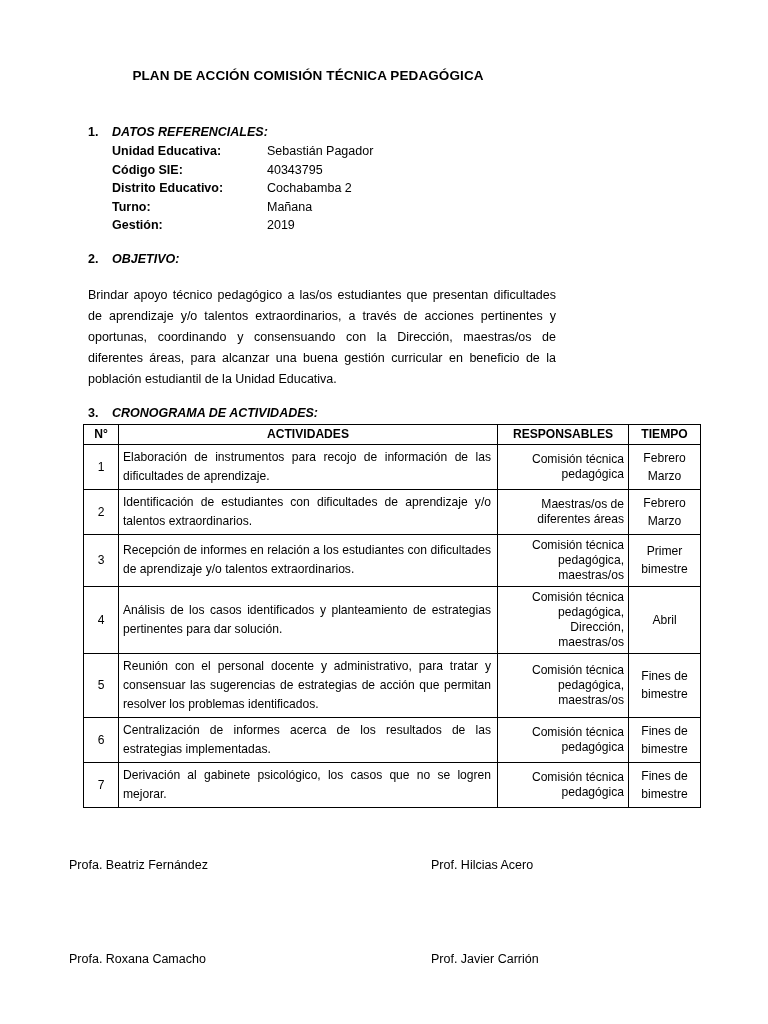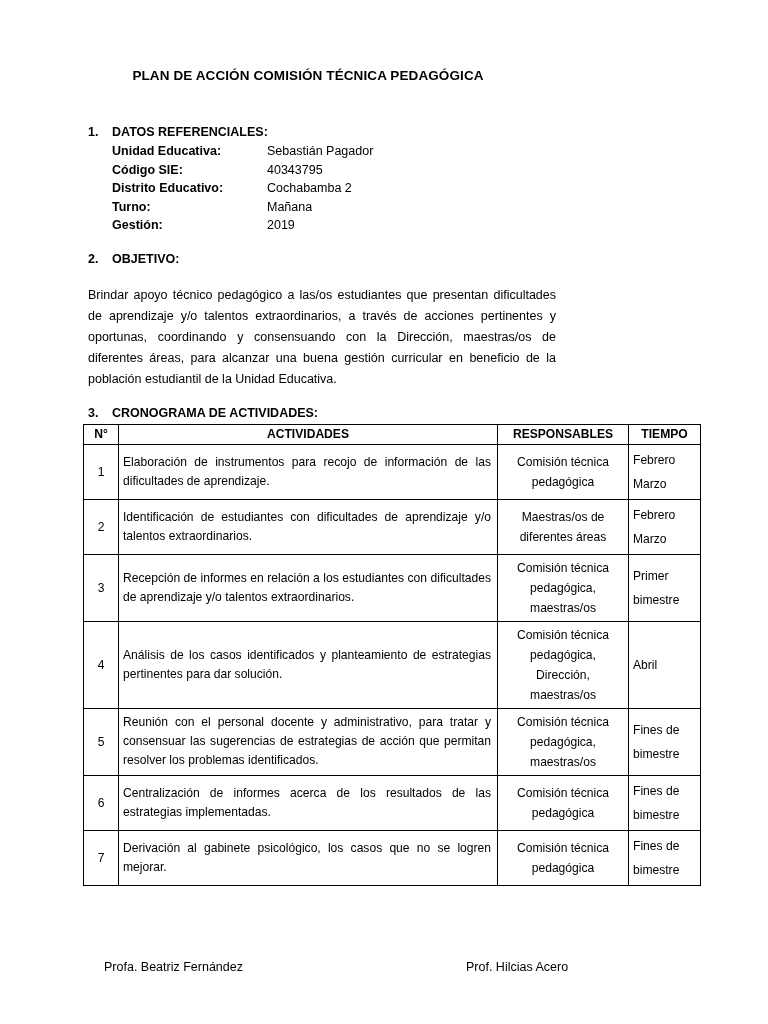--- a/index.html
+++ b/index.html
@@ -38,21 +38,21 @@
     display: flex;
     align-items: baseline;
     font-weight: bold;
     font-size: 12.5px;
     padding-left: 88px;
   }
   .section-num {
     width: 24px;
     flex: 0 0 24px;
   }
-  .section-title-text { white-space: nowrap; }
+  .section-title-text { white-space: nowrap; font-style: italic; }
 
   
   #section-datos { margin-top: 42px; }
   .datos-list {
     margin: 3px 0 0 0;
     padding: 0 0 0 112px;
     list-style: none;
   }
   .datos-row {
     display: flex;
@@ -111,32 +111,32 @@
     vertical-align: middle;
   }
   td.cell-act {
     text-align: justify;
     text-justify: inter-word;
     line-height: 19px;
     padding-right: 6px;
     margin-left: 42px;
   }
   td.cell-resp {
-    text-align: center;
-    line-height: 20px;
+    text-align: right;
+    line-height: 15px;
   }
   td.cell-tiempo {
-    text-align: left;
-    line-height: 24px;
+    text-align: center;
+    line-height: 18px;
   }
 
   
   .signatures {
-    margin-top: 74px;
-    padding-left: 104px;
+    margin-top: 50px;
+    padding-left: 69px;
   }
   .sig-row {
     display: flex;
     font-size: 12.5px;
     margin-bottom: 80px;
   }
   .sig-left  { flex: 0 0 362px; }
   .sig-right { flex: 0 0 auto; }
 </style>
 </head>

